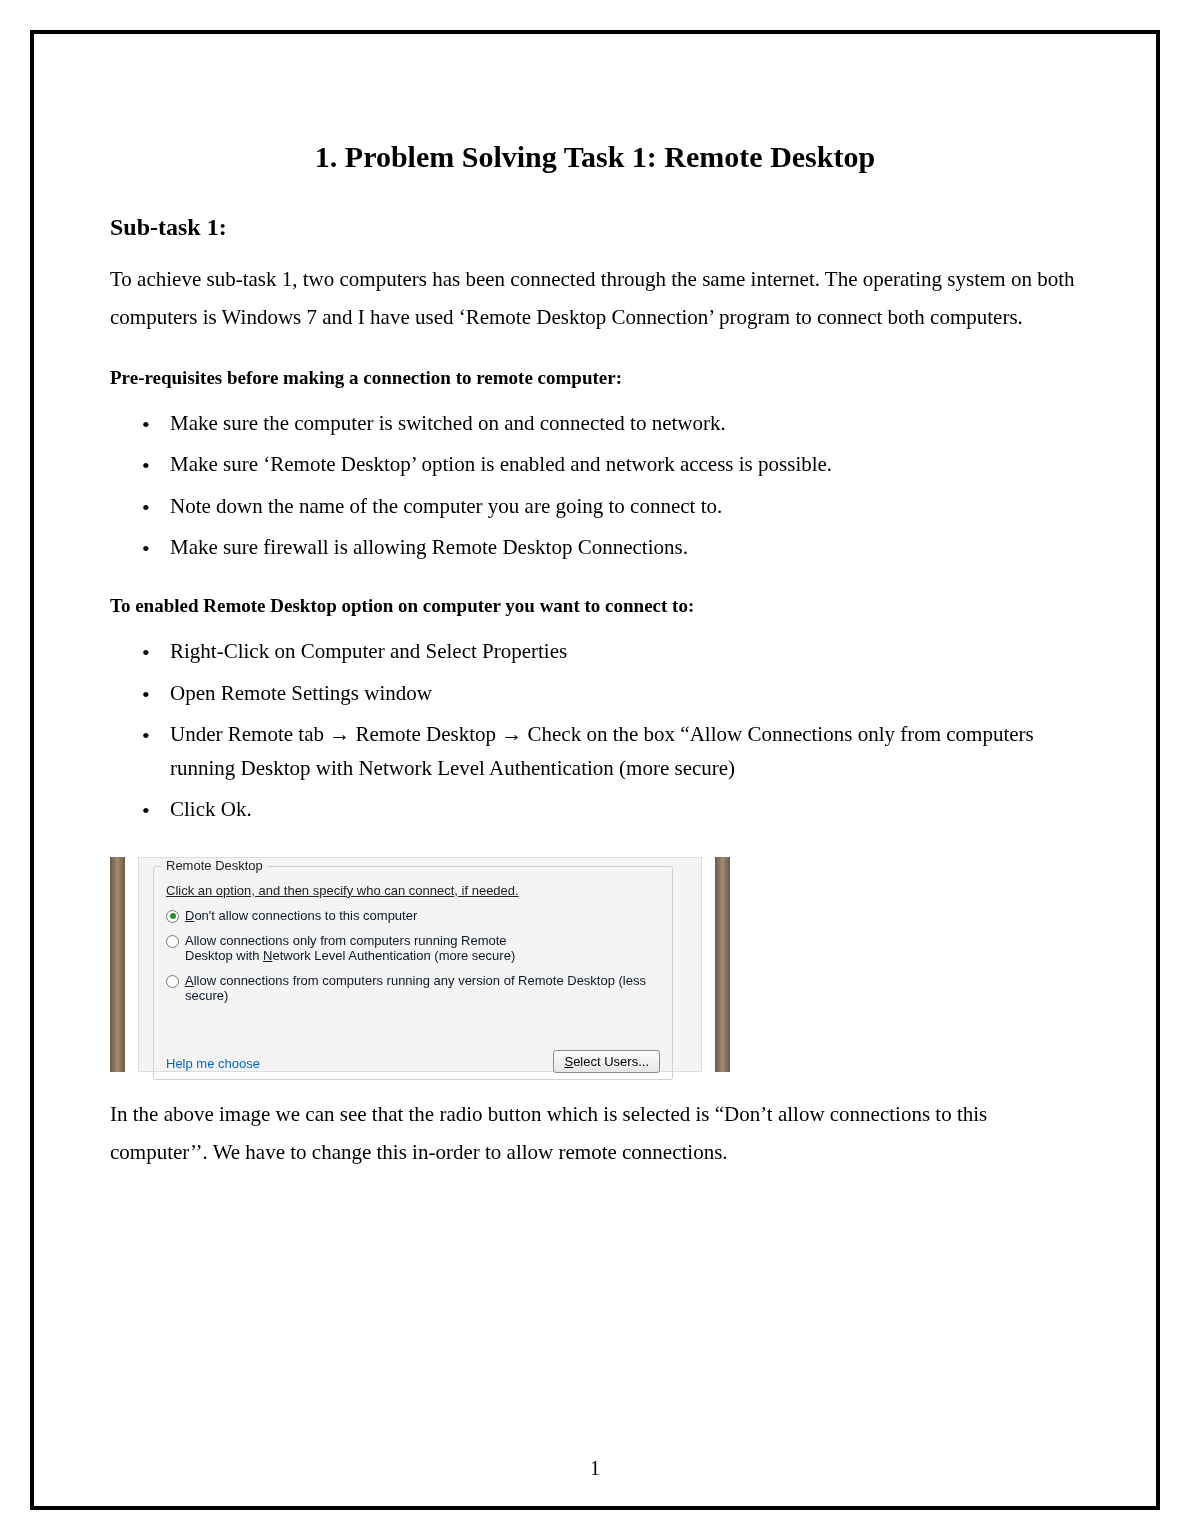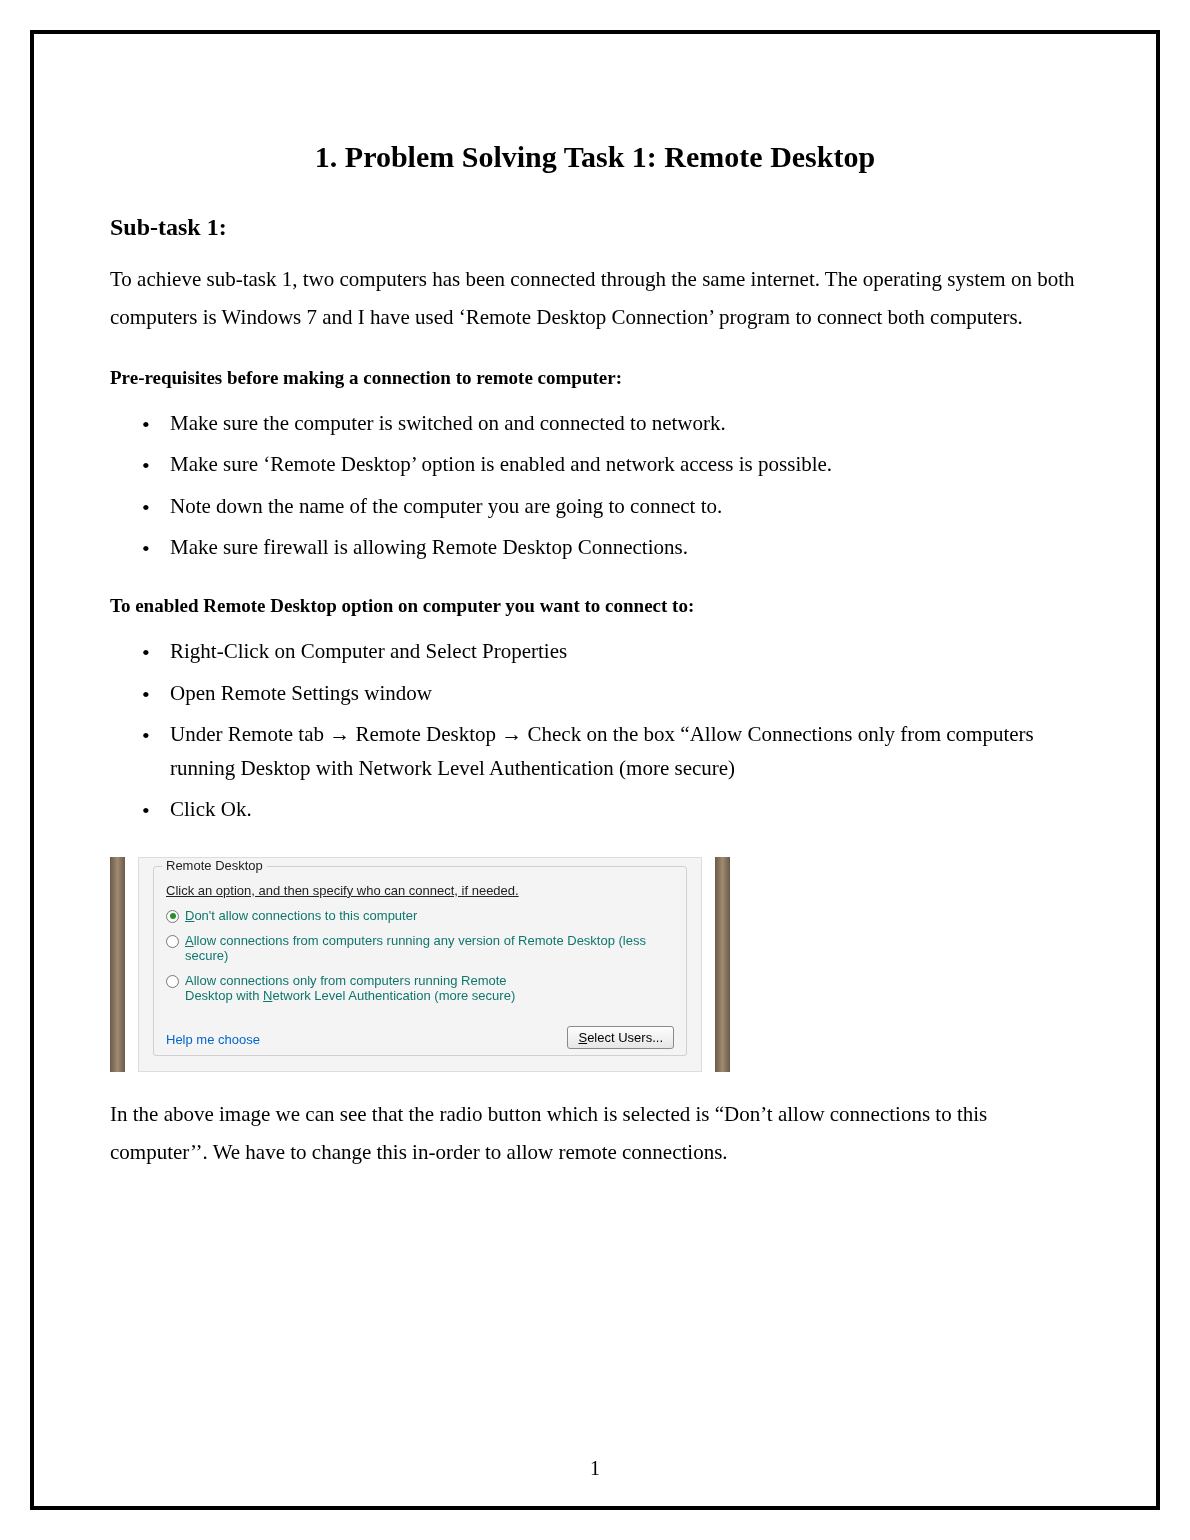--- a/index.html
+++ b/index.html
@@ -11,24 +11,24 @@
   p.body { font-size: 21px; line-height: 1.8; margin-bottom: 30px; }
   p.subhead { font-size: 19px; font-weight: bold; margin-bottom: 18px; margin-top: 10px; }
   ul.bullets { list-style: none; padding-left: 60px; margin-bottom: 30px; }
   ul.bullets li { font-size: 21px; line-height: 1.6; margin-bottom: 8px; position: relative; }
   ul.bullets li::before { content: "•"; position: absolute; left: -28px; font-size: 22px; }
   .screenshot-wrap { margin: 10px 0 24px 0; width: 620px; height: 215px; position: relative; }
   .edge { position: absolute; top: 0; bottom: 0; width: 15px; background: linear-gradient(90deg,#6a5a4a,#a08a70,#6a5a4a); }
   .edge.left { left: 0; }
   .edge.right { right: 0; }
   .panel { position: absolute; left: 28px; right: 28px; top: 0; bottom: 0; background: #f4f4f4; border: 1px solid #ddd; padding: 0; }
-  .groupbox { margin: 8px 14px 0 14px; border: 1px solid #d0d0d0; border-radius: 3px; padding: 8px 12px 10px 12px; position: relative; height: 190px; }
+  .groupbox { margin: 8px 28px 0 14px; border: 1px solid #d0d0d0; border-radius: 3px; padding: 8px 12px 10px 12px; position: relative; height: 214px; }
   .grouplegend { position: absolute; top: -9px; left: 8px; background: #f4f4f4; padding: 0 4px; font-family: "Segoe UI", Tahoma, sans-serif; font-size: 13px; color: #222; }
   .grouptext { font-family: "Segoe UI", Tahoma, sans-serif; font-size: 13px; color: #222; margin: 8px 0 10px 0; text-decoration: underline; }
-  .radio-row { display: flex; align-items: flex-start; gap: 6px; margin: 6px 0 10px 0; font-family: "Segoe UI", Tahoma, sans-serif; font-size: 13px; color: #0f766e; }
+  .radio-row { display: flex; align-items: flex-start; gap: 6px; margin: 6px 0 10px 0; font-family: "Segoe UI", Tahoma, sans-serif; font-size: 13px; color: #0f172a; }
   .radio { width: 13px; height: 13px; border: 1px solid #7a7a7a; border-radius: 50%; display: inline-flex; align-items: center; justify-content: center; flex: 0 0 13px; margin-top: 2px; background: radial-gradient(circle,#fff 55%,#e8e8e8); }
   .radio.selected::after { content: ""; width: 6px; height: 6px; border-radius: 50%; background: #2a8f2a; }
   .underline-char { text-decoration: underline; }
   .helplink { position: absolute; left: 12px; bottom: 8px; font-family: "Segoe UI", Tahoma, sans-serif; font-size: 13px; color: #0066cc; cursor: pointer; }
   .select-users { position: absolute; right: 12px; bottom: 6px; font-family: "Segoe UI", Tahoma, sans-serif; font-size: 13px; background: linear-gradient(#fdfdfd,#e6e6e6); border: 1px solid #8a8a8a; border-radius: 3px; padding: 3px 10px; cursor: pointer; }
   .page-num { position: absolute; bottom: 60px; left: 0; right: 0; text-align: center; font-size: 20px; }
 </style>
 </head>
 <body>
 
@@ -68,26 +68,26 @@
         <span class="grouplegend">Remote Desktop</span>
         <div class="grouptext">Click an option, and then specify who can connect, if needed.</div>
 
         <div class="radio-row">
           <span class="radio selected"></span>
           <span><span class="underline-char">D</span><span>on't allow connections to this computer</span></span>
         </div>
 
         <div class="radio-row">
           <span class="radio"></span>
-          <span><span class="underline-char">A</span><span>llow connections from computers running any version of Remote Desktop (less secure)</span></span>
+          <span><span>Allow connections only from computers running Remote</span><br><span>Desktop with </span><span class="underline-char">N</span><span>etwork Level Authentication (more secure)</span></span>
         </div>
 
         <div class="radio-row">
           <span class="radio"></span>
-          <span><span>Allow connections only from computers running Remote</span><br><span>Desktop with </span><span class="underline-char">N</span><span>etwork Level Authentication (more secure)</span></span>
+          <span><span class="underline-char">A</span><span>llow connections from computers running any version of Remote Desktop (less secure)</span></span>
         </div>
 
         <a class="helplink">Help me choose</a>
         <button class="select-users"><span class="underline-char">S</span><span>elect Users...</span></button>
       </div>
     </div>
   </div>
 
   <p class="body">In the above image we can see that the radio button which is selected is “Don’t allow connections to this computer’’. We have to change this in-order to allow remote connections.</p>
 

